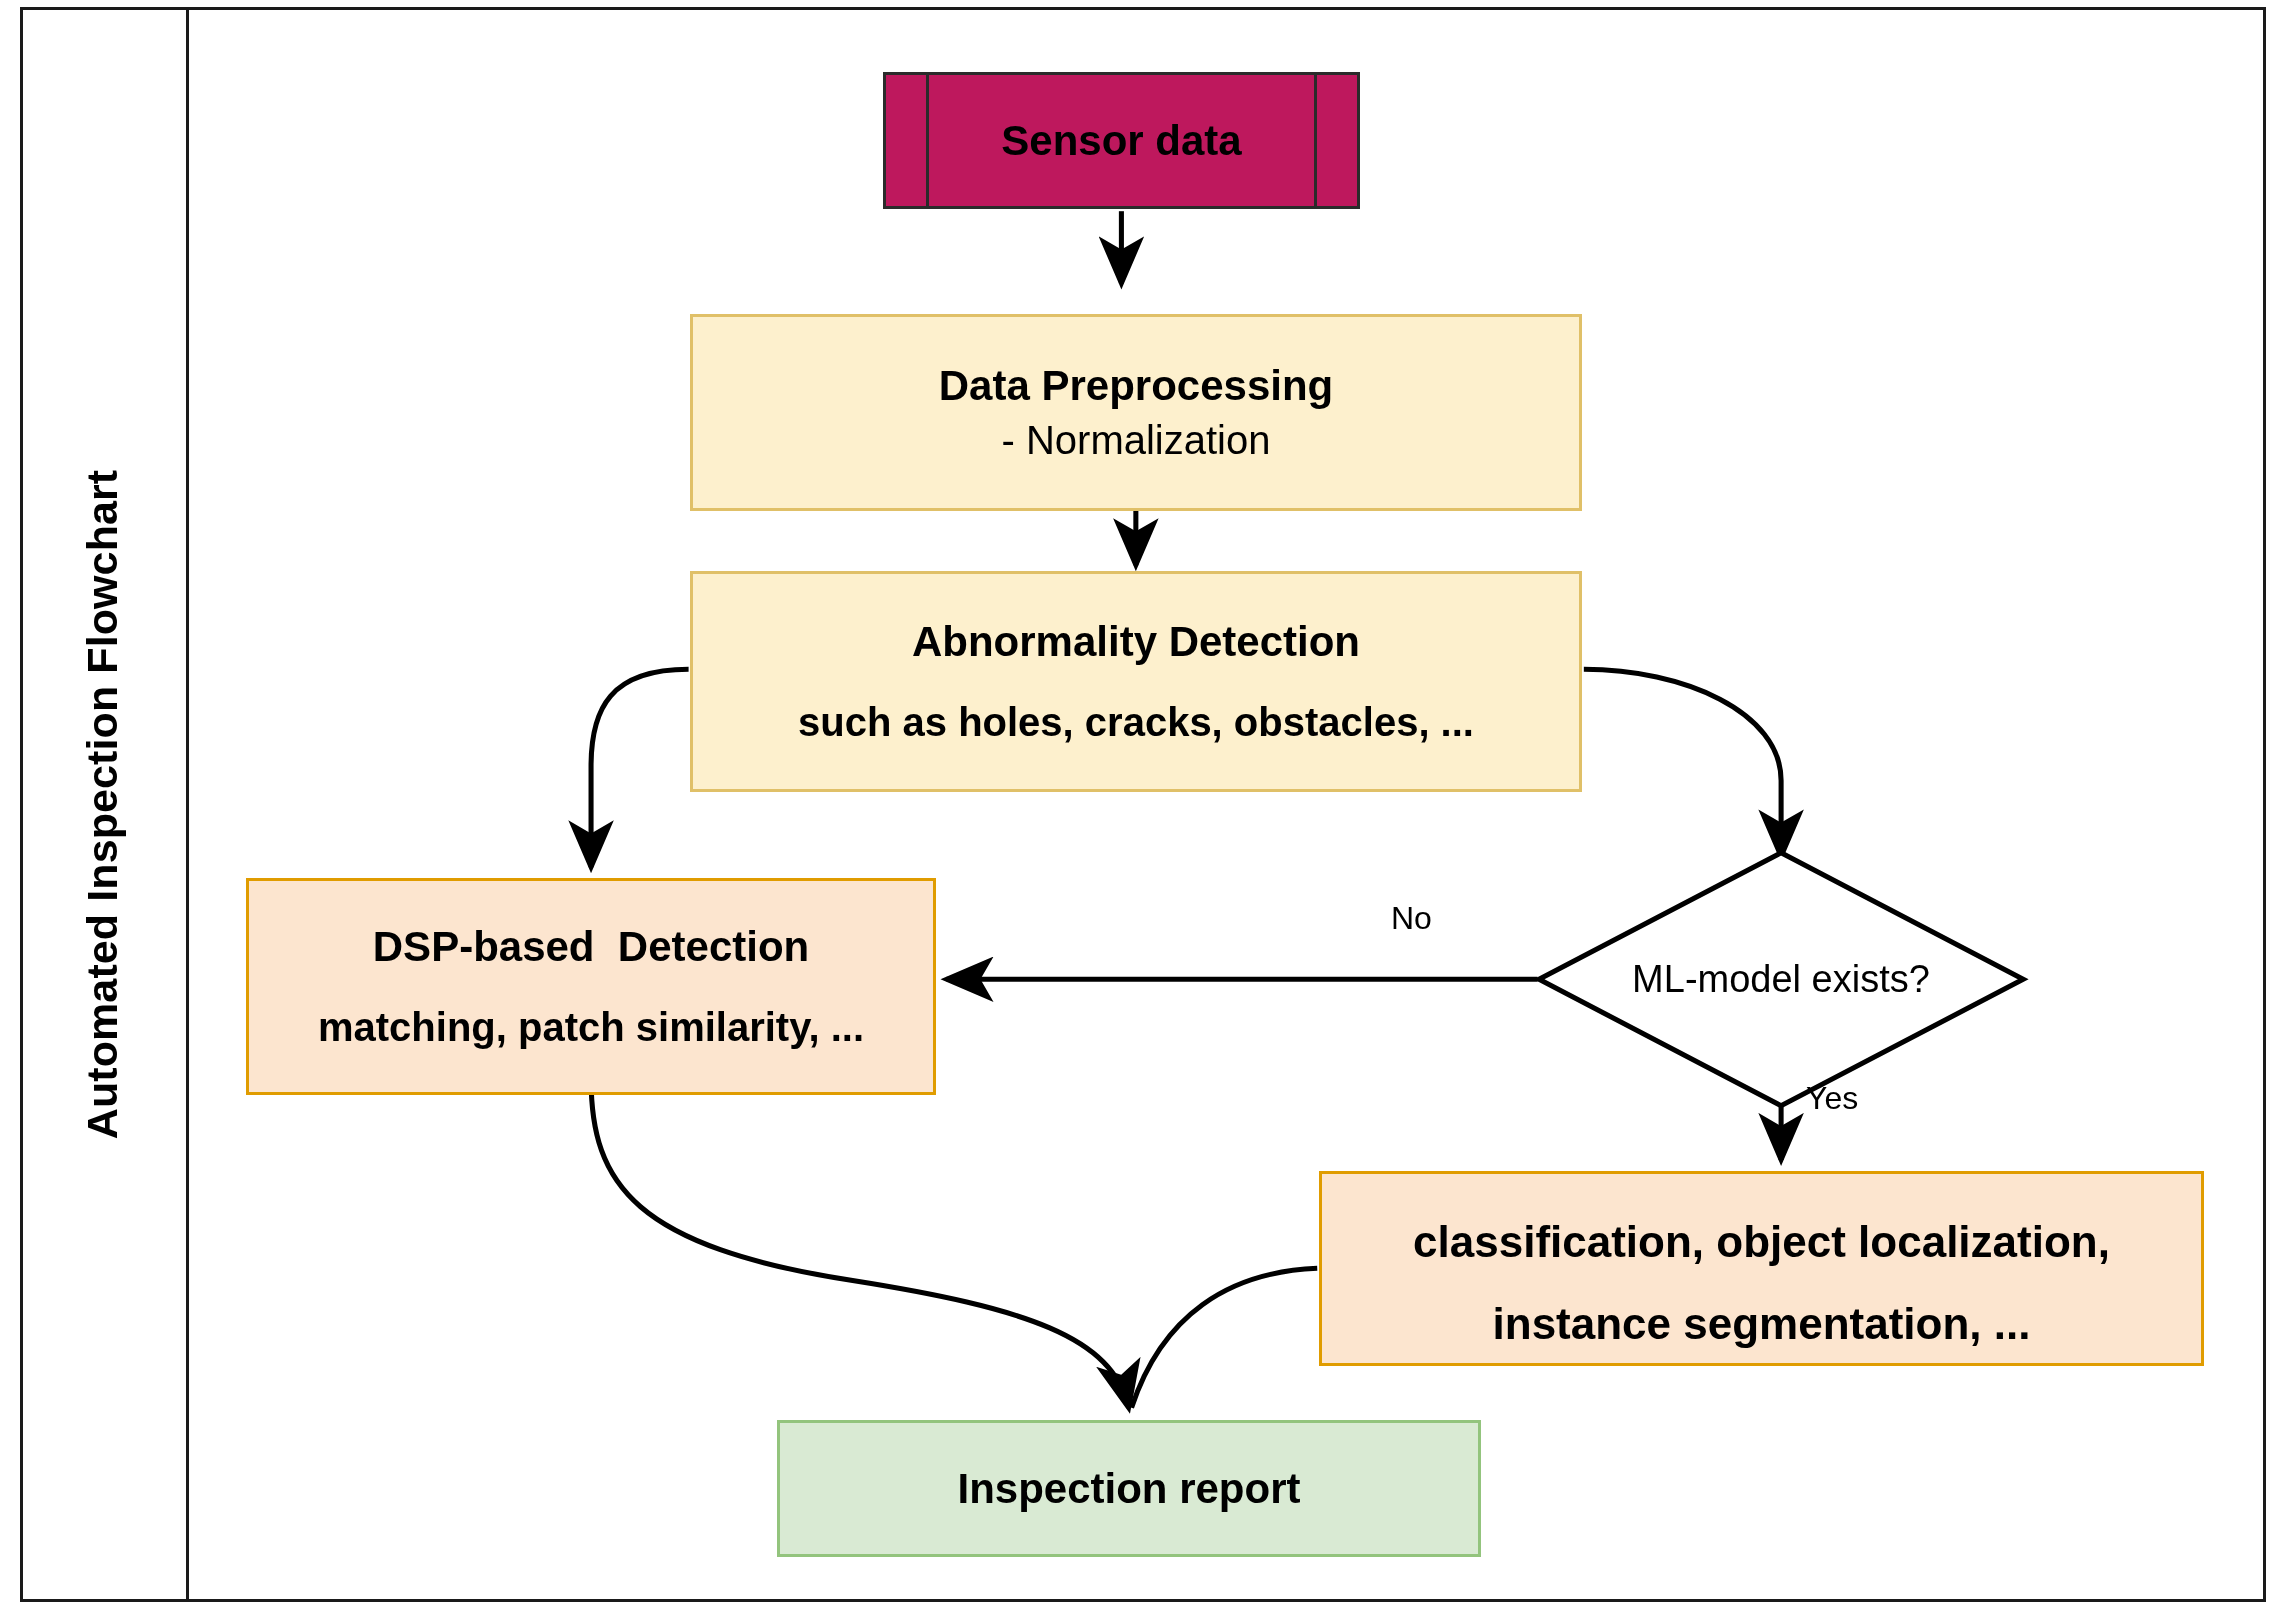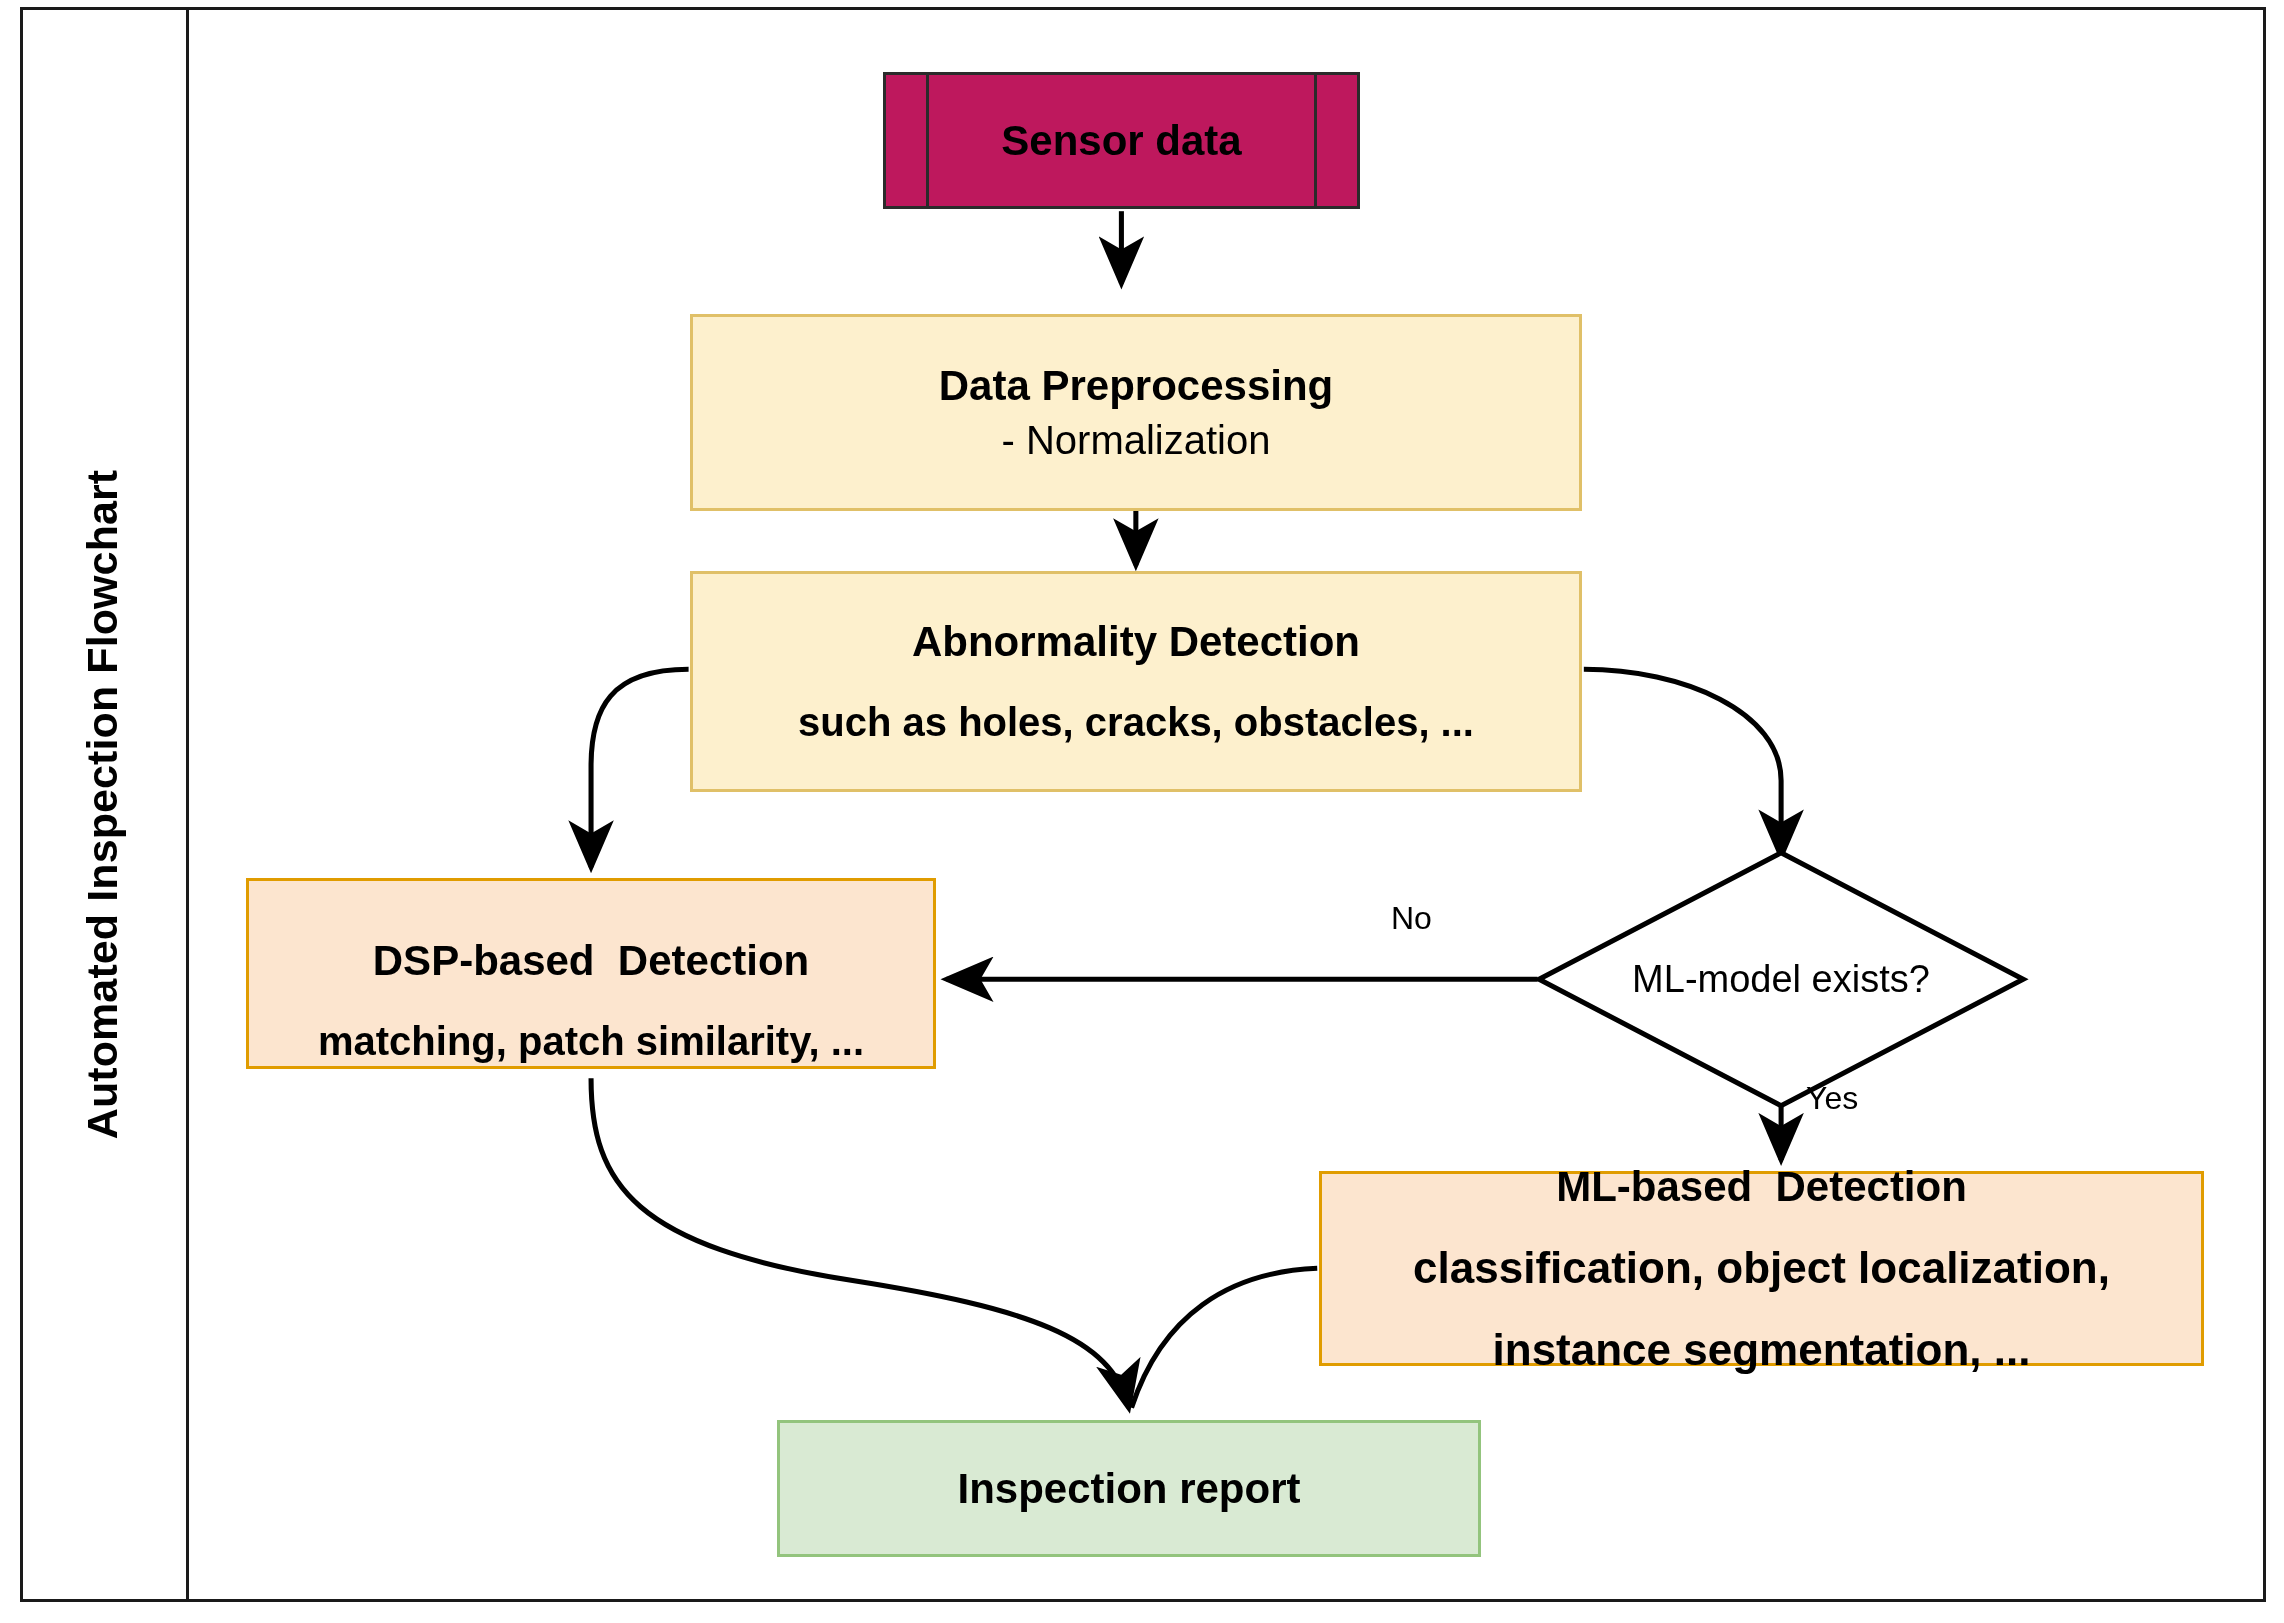--- a/index.html
+++ b/index.html
@@ -53,21 +53,21 @@
   #n-prep .ttl{font-size:42px;margin-bottom:4.3px;}
   #n-prep .lines{font-size:40px;text-align:left;}
   #n-prep .lines div{white-space:nowrap;}
 
   #n-abn{left:690px;top:571px;width:892px;height:221px;}
   #n-abn .ttl{font-size:42px;margin-bottom:2.9px;}
   #n-abn .sub{font-size:40px;white-space:nowrap;}
 
   
   .o-box{background:#fce5cf;border:3.6px solid #e09c00;}
-  #n-dsp{left:246px;top:878px;width:690px;height:191px;justify-content:flex-end;}
+  #n-dsp{left:246px;top:878px;width:690px;height:217px;}
   #n-dsp .ttl{font-size:42px;margin-bottom:2.9px;white-space:pre;}
   #n-dsp .sub{font-size:40px;white-space:nowrap;}
 
   #n-ml{left:1319px;top:1171px;width:885px;height:195px;}
   #n-ml .ttl{font-size:42px;margin-bottom:1.4px;white-space:pre;}
   #n-ml .sub{font-size:44px;white-space:nowrap;}
 
   
   #n-report{left:777px;top:1420px;width:704px;height:137px;
             background:#d9ead3;border:3.6px solid #93c47d;}
@@ -145,21 +145,20 @@
   </div>
 
   <div class="node o-box" id="n-dsp">
     <div class="ttl">DSP-based  Detection</div>
     <div class="sub">matching, patch similarity, ...</div>
   </div>
 
   <div id="n-decision-label">ML-model exists?</div>
 
   <div class="node o-box" id="n-ml">
-    <div class="ttl">ML-based  Detection</div>
     <div class="sub">classification, object localization,</div>
     <div class="sub">instance segmentation, ...</div>
   </div>
 
   <div class="node" id="n-report">
     <div class="ttl">Inspection report</div>
   </div>
 
   <div class="edge-label" id="lbl-no">No</div>
   <div class="edge-label" id="lbl-yes">Yes</div>

